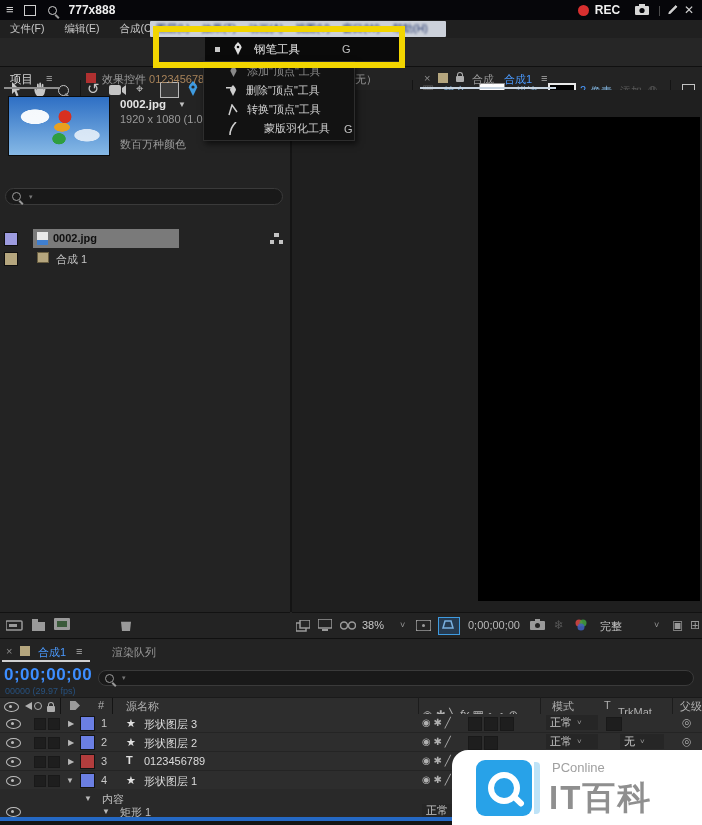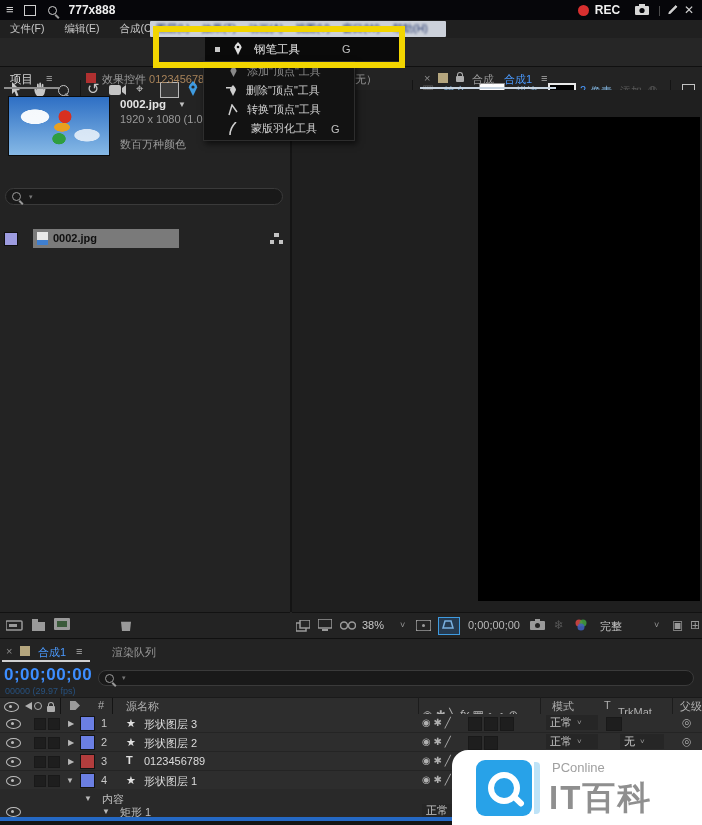--- a/index.html
+++ b/index.html
@@ -177,20 +177,25 @@
   </div>
 
 
   <div class="abs" style="left:0;top:229px;width:290px;height:19px">
     <div class="sel" style="left:33px;top:0;width:146px;height:19px"></div>
     <span class="abs" style="left:4px;top:3px;width:12px;height:12px;background:#9d9ce0;border:1px solid #101010"></span>
     <span class="jpgico" style="position:absolute;left:37px;top:3px"></span>
     <span class="abs txt" style="left:53px;top:3px;font-weight:bold;color:#101010">0002.jpg</span>
     <span class="flowchart" style="position:absolute;left:270px;top:4px"></span>
   </div>
+  <div class="abs" style="left:0;top:249px;width:290px;height:19px">
+    <span class="abs" style="left:4px;top:3px;width:12px;height:12px;background:#b5a67e;border:1px solid #101010"></span>
+    <span class="compico" style="position:absolute;left:37px;top:3px"></span>
+    <span class="abs txt" style="left:56px;top:3px;color:#c4c4c4">合成 1</span>
+  </div>
 
   <div class="proj-footer" style="left:0;width:290px">
     <svg class="abs" style="left:6px;top:6px" width="18" height="13">
       <rect x="0" y="2" width="16" height="9" rx="1" fill="none" stroke="#9a9a9a" stroke-width="1.5"></rect>
         <rect x="3" y="5" width="8" height="3" fill="#9a9a9a"></rect>
       </svg>
     <span class="folder" style="position:absolute;left:32px;top:5px"></span>
     <svg class="abs" style="left:54px;top:5px" width="16" height="13">
       <rect x="0" y="0" width="16" height="12" rx="1" fill="#9a9a9a"></rect>
         <rect x="3" y="3" width="10" height="6" fill="#3a5a3a"></rect>
@@ -423,21 +428,21 @@
     <div class="fly-row">
       <svg width="12" height="12" style="margin-left:23px">
           <path d="M2 11 L5 1 L10 8" fill="none" stroke="#cfcfcf" stroke-width="1.5"></path>
         </svg>
       <span style="margin-left:8px">转换"顶点"工具</span>
     </div>
     <div class="fly-row">
       <svg width="10" height="13" style="margin-left:24px">
           <path d="M8 0 C4 4 2 8 2 13" fill="none" stroke="#cfcfcf" stroke-width="1.6"></path>
         </svg>
-      <span style="margin-left:13px">蒙版羽化工具</span>
+      <span style="margin-left:26px">蒙版羽化工具</span>
       <span style="margin-left:14px;color:#c0c0c0">G</span>
     </div>
   </div>
 
   <div class="yellow-box"></div>
 
   <div class="wm">
     <div class="wm-logo"></div>
     <div class="wm-fold"></div>
     <div class="abs txt" style="left:100px;top:10px;color:#a0a0a0;font-size:13px">PConline</div>

